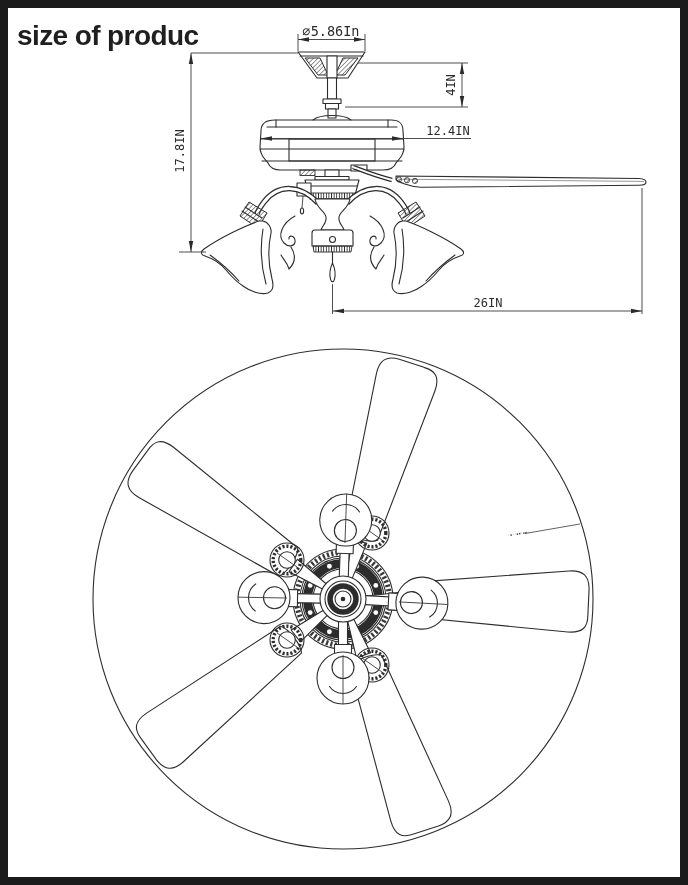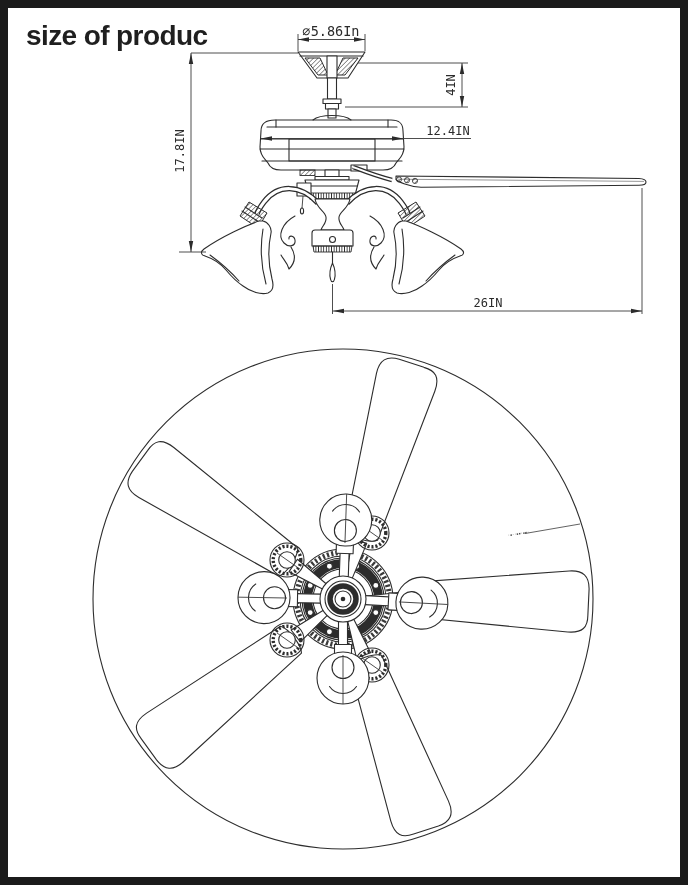--- a/index.html
+++ b/index.html
@@ -1,19 +1,19 @@
 <!DOCTYPE html>
 <html><head>
 <meta charset="utf-8">
 <style>
   html,body{margin:0;padding:0;background:#fff;}
   body{width:688px;height:885px;position:relative;overflow:hidden;
        font-family:"Liberation Sans",sans-serif;}
   .frame{position:absolute;inset:0;border:8px solid #1b1b1b;box-sizing:border-box;pointer-events:none;}
-  .page-title{position:absolute;left:26px;top:20px;font-size:28px;font-weight:bold;
+  .page-title{position:absolute;left:17px;top:20px;font-size:28px;font-weight:bold;
        color:#1f1f1f;letter-spacing:-0.6px;font-family:"Liberation Sans",sans-serif;}
   svg{position:absolute;left:0;top:0;}
   .ln{fill:none;stroke:#2d2d2d;stroke-width:1.1;stroke-linecap:round;stroke-linejoin:round;}
   .lnf{fill:#ffffff;stroke:#2d2d2d;stroke-width:1.1;stroke-linejoin:round;}
   .thin{fill:none;stroke:#3a3a3a;stroke-width:0.9;stroke-linecap:butt;}
   .faint{fill:none;stroke:#979797;stroke-width:1;}
   .dim{font-family:"DejaVu Sans Mono",monospace;font-size:12px;fill:#2b2b2b;}
   .dimbig{font-family:"DejaVu Sans Mono",monospace;font-size:13.5px;fill:#2b2b2b;}
   .stamp{font-family:"DejaVu Sans Mono",monospace;font-size:3.6px;fill:#4a4a4a;}
   .arrow{fill:#2b2b2b;stroke:none;}

